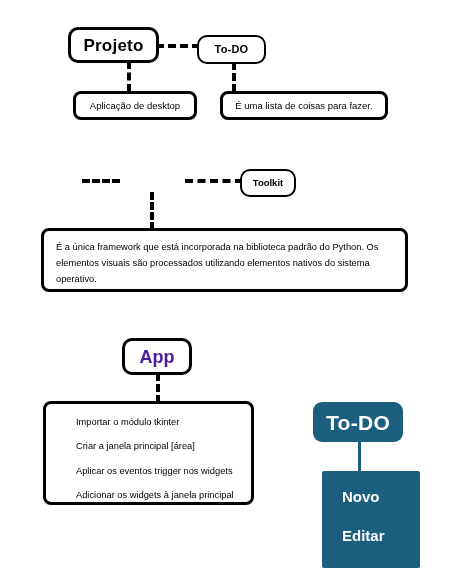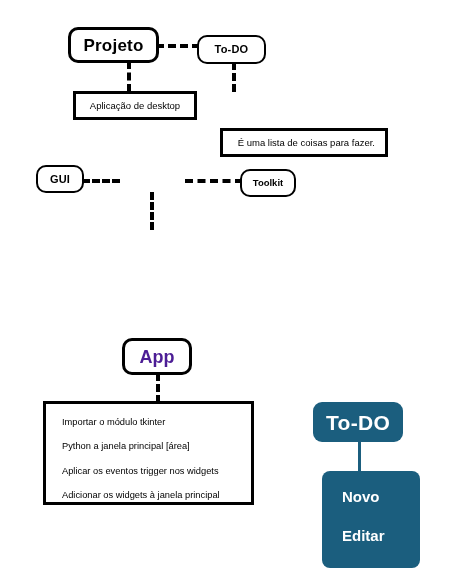--- a/index.html
+++ b/index.html
@@ -62,39 +62,39 @@
     color: #4c1d95;
     line-height: 1;
   }
 
   
   .textbox {
     position: absolute;
     box-sizing: border-box;
     background: #ffffff;
     border: 3px solid #000000;
-    border-radius: 0;
+    border-radius: 8px;
     z-index: 3;
     padding: 9px 12px;
   }
   .para {
     font-size: 9.3px;
     line-height: 1.72;
     margin: 0;
     color: #000;
   }
   .steps {
     list-style: none;
     margin: 0;
     padding: 0;
   }
   .steps li {
     font-size: 9.3px;
     line-height: 1;
-    margin: 0 0 15px 4px;
+    margin: 0 0 15px 18px;
     color: #000;
   }
   .steps li:last-child { margin-bottom: 0; }
 
   
   .teal-box {
     position: absolute;
     box-sizing: border-box;
     background: #1b5e7e;
     border-radius: 9px;
@@ -107,21 +107,21 @@
     font-size: 21px;
     font-weight: bold;
     color: #ffffff;
     letter-spacing: 0.3px;
     line-height: 1;
   }
   .teal-menu {
     position: absolute;
     box-sizing: border-box;
     background: #1b5e7e;
-    border-radius: 8px;
+    border-radius: 2px;
     z-index: 3;
     padding: 18px 0 18px 20px;
   }
   .teal-menu ul {
     list-style: none;
     margin: 0;
     padding: 0;
   }
   .teal-menu li {
     font-size: 15px;
@@ -166,50 +166,50 @@
   </div>
 
   <div class="conn conn-v" style="left:127px; top:53px; height:31px;"></div>
 
   <div class="conn conn-v" style="left:232px; top:54px; height:30px;"></div>
 
   <div class="textbox" style="left:73px; top:83px; width:124px; height:29px; padding:0; display:flex; align-items:center; justify-content:center;">
     <span class="label-sm">Aplicação de desktop</span>
   </div>
 
-  <div class="textbox" style="left:220px; top:83px; width:168px; height:29px; padding:10px; display:flex; align-items:center; justify-content:flex-end;margin-top:37px;">
+  <div class="textbox" style="left:220px; top:83px; width:168px; height:29px; padding:0; display:flex; align-items:center; justify-content:center;">
     <span class="label-sm">É uma lista de coisas para fazer.</span>
   </div>
 
   <div class="conn conn-h" style="left:82px; top:171px; width:38px;"></div>
 
   <div class="conn conn-h" style="left:185px; top:171px; width:58px;"></div>
 
-  <div class="node soft" style="left:36px; top:157px; width:48px; height:28px;">
-    <span class="label-mid">GUI</span>
-  </div>
 
 
   <div class="node soft" style="left:240px; top:161px; width:56px; height:28px;text-align:center;">
     <span class="label-sm" style="font-weight:bold;">Toolkit</span>
   </div>
 
   <div class="conn conn-v" style="left:150px; top:184px; height:38px;"></div>
 
+  <div class="textbox" style="left:41px; top:220px; width:367px; height:64px;">
+    <p class="para">É a única framework que está incorporada na biblioteca padrão do Python. Os elementos visuais são processados utilizando elementos nativos do sistema operativo.</p>
+  </div>
 
   <div class="node" style="left:122px; top:330px; width:70px; height:37px;">
     <span class="label-accent">App</span>
   </div>
 
   <div class="conn conn-v" style="left:156px; top:365px; height:30px;"></div>
 
   <div class="textbox" style="left:43px; top:393px; width:211px; height:104px; padding:14px 0 0 12px;">
     <ul class="steps">
       <li>Importar o módulo tkinter</li>
-      <li>Python a janela principal [área]</li>
+      <li>Criar a janela principal [área]</li>
       <li>Aplicar os eventos trigger nos widgets</li>
       <li>Adicionar os widgets à janela principal</li>
     </ul>
   </div>
 
   <div class="conn conn-teal-v" style="left:358px; top:434px; height:32px;"></div>
 
   <div class="teal-box" style="left:313px; top:394px; width:90px; height:40px;">
     <span class="teal-title">To-DO</span>
   </div>

